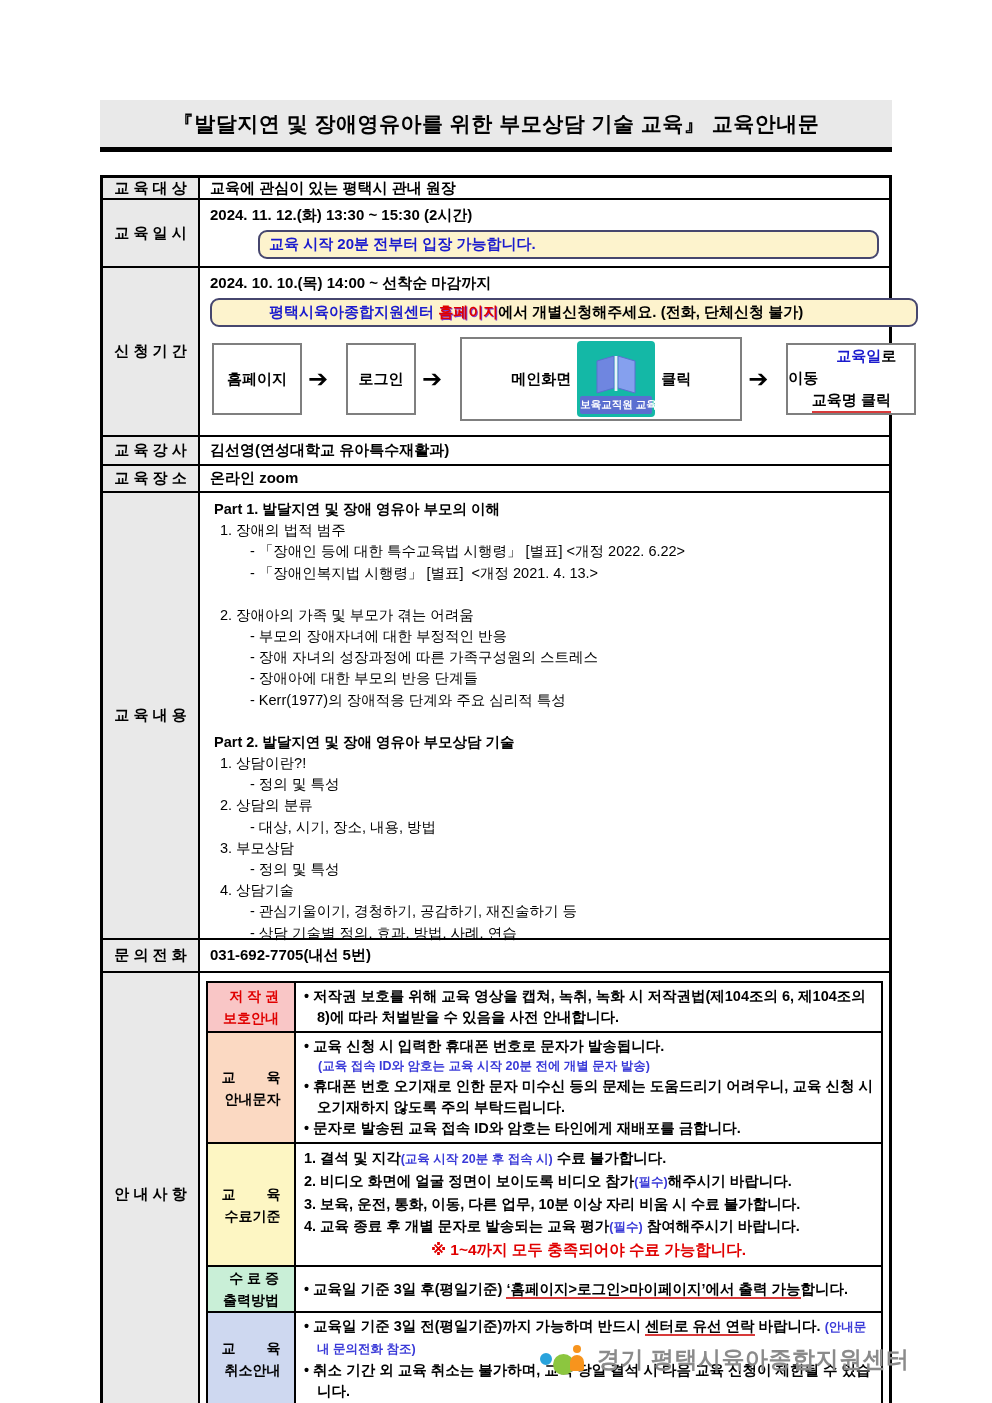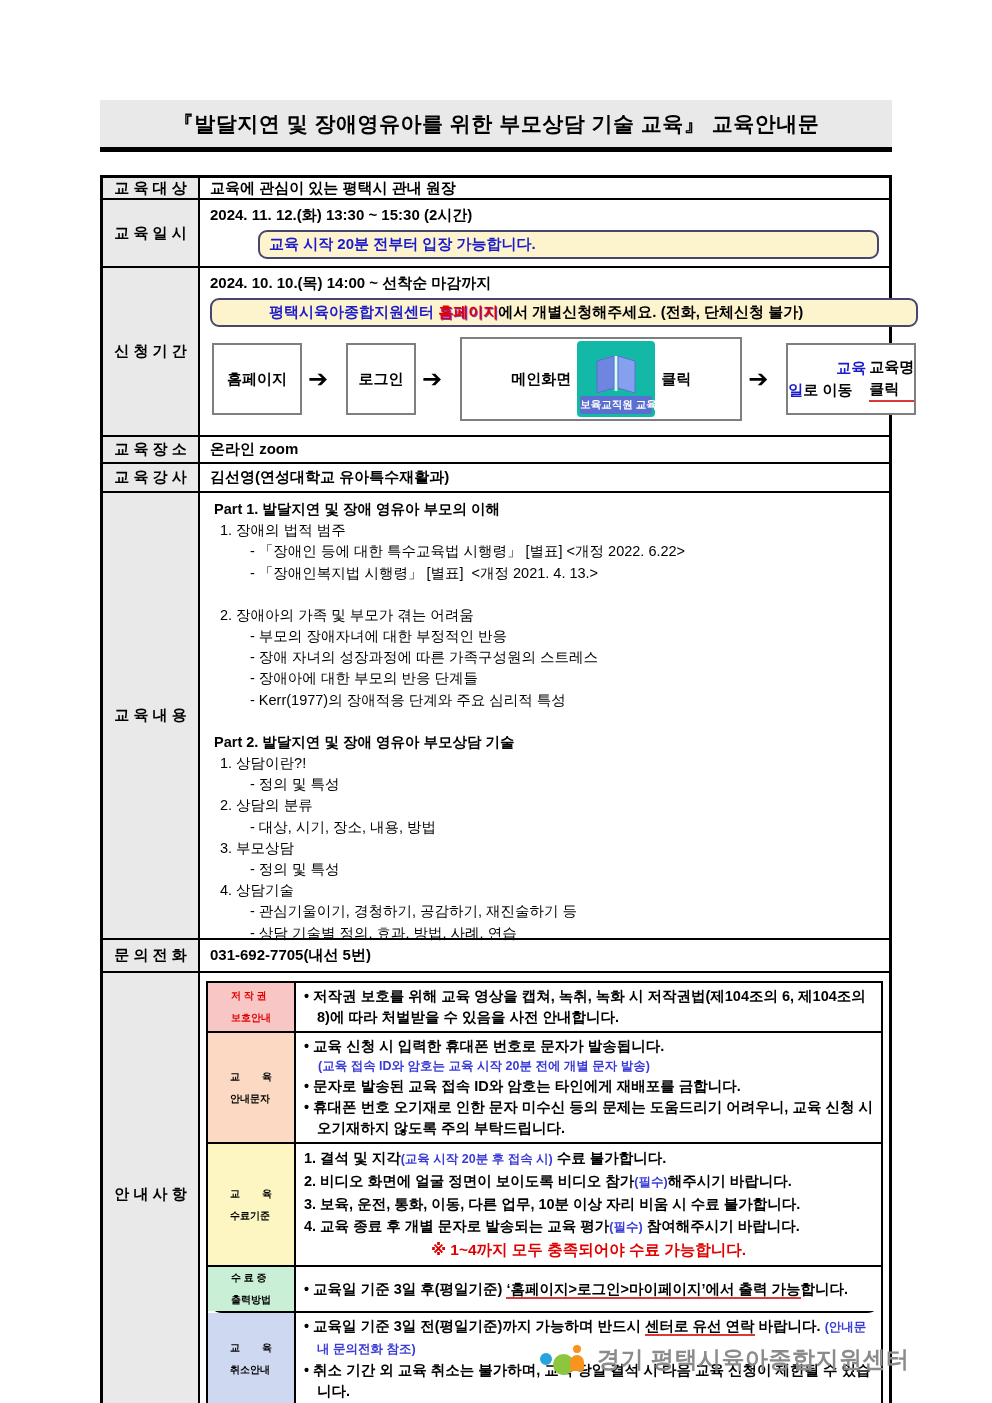--- a/index.html
+++ b/index.html
@@ -46,21 +46,21 @@
 
   
   .flow { display:flex; align-items:center; margin:10px 2px 6px 2px; }
   .fbox {
     border:2.5px solid #7f7f7f; background:#fff; display:flex;
     align-items:center; justify-content:center; font-size:15px; font-weight:600;
   }
   .fb1 { width:90px; height:72px; }
   .fb2 { width:70px; height:72px; margin-left:12px; }
   .fb3 { width:282px; height:84px; margin-left:12px; gap:6px; }
-  .fb4 { width:130px; height:72px; margin-left:12px; flex-direction:row; line-height:22px; }
+  .fb4 { width:130px; height:72px; margin-left:12px; flex-direction:column; line-height:22px; }
   .farrow { font-size:24px; font-weight:700; padding:0 6px; line-height:1; }
   .icon-tile {
     width:78px; height:76px; background:#14b8a6; border-radius:4px;
     display:flex; flex-direction:column; align-items:center; justify-content:flex-end;
   }
   .icon-tile svg { display:block; margin:4px auto 1px auto; }
   .icon-caption {
     background:#5b6fd0; color:#fff; font-size:10.5px; font-weight:700;
     width:72px; text-align:center; border-radius:2px; padding:2px 0; margin-bottom:3px;
     white-space:nowrap;
@@ -75,32 +75,32 @@
   .cline.gap { height:21px; }
 
   
   .info-outer { flex:1; padding:8px 6px; }
   .info-table { border:2px solid #000; }
   .irow { display:flex; border-bottom:2px solid #000; }
   .irow:last-child { border-bottom:none; }
   .ilabel {
     width:88px; min-width:88px; border-right:2px solid #000;
     display:flex; align-items:center; justify-content:center;
-    font-weight:700; font-size:10px; white-space:pre-wrap; text-align:left; line-height:22px;
+    font-weight:700; font-size:14px; white-space:pre-wrap; text-align:right; line-height:22px;
   }
   .ibody { flex:1; padding:3px 8px 3px 8px; font-size:14.5px; font-weight:600; background:#fff; }
   .bg-pink   { background:#f9c6c6; }
   .bg-peach  { background:#fbd9c2; }
   .bg-yellow { background:#fdf6c3; }
   .bg-green  { background:#c9efd7; }
   .bg-lav    { background:#ced8f0; }
   .ih-copyright { min-height:44px; }
   .ih-sms       { min-height:99px; }
   .ih-completion{ min-height:112px; }
-  .ih-cert      { min-height:41px;border-radius:14px; }
+  .ih-cert      { min-height:41px; }
   .ih-cancel    { min-height:78px; }
   .bullet-line { padding-left:13px; text-indent:-13px; line-height:21px; }
   .sub-line { padding-left:14px; line-height:19px; }
   .num-line { line-height:22px; }
   .note-line { text-align:center; color:#e00000; font-weight:700; font-size:15.5px; line-height:24px; }
   .center-v { display:flex; flex-direction:column; justify-content:center; }
 
   
   .footer {
     position:absolute; left:540px; top:1344px; display:flex; align-items:center; gap:9px;
@@ -170,28 +170,28 @@
           </div>
           <span class="farrow">➔</span>
           <div class="fbox fb4">
             <div><span class="blue" style="font-weight:700">교육일</span><span>로 이동</span></div>
             <div class="runder" style="font-weight:700">교육명 클릭</div>
           </div>
         </div>
       </div>
     </div>
 
+    <div class="trow h-instr">
+      <div class="tlabel">교 육 강 사</div>
+      <div class="tvalue">김선영(연성대학교 유아특수재활과)</div>
+    </div>
+
     <div class="trow h-place">
       <div class="tlabel">교 육 장 소</div>
       <div class="tvalue">온라인 zoom</div>
-    </div>
-
-    <div class="trow h-instr">
-      <div class="tlabel">교 육 강 사</div>
-      <div class="tvalue">김선영(연성대학교 유아특수재활과)</div>
     </div>
 
     <div class="trow" style="height:447px;">
       <div class="tlabel">교 육 내 용</div>
       <div class="tvalue content-cell">
         <div>
 
             <div class="cline part">Part 1. 발달지연 및 장애 영유아 부모의 이해</div>
 
             <div class="cline l1">1. 장애의 법적 범주</div>
@@ -254,22 +254,22 @@
               <div class="bullet-line">• 저작권 보호를 위해 교육 영상을 캡쳐, 녹취, 녹화 시 저작권법(제104조의 6, 제104조의 8)에 따라 처벌받을 수 있음을 사전 안내합니다.</div>
             </div>
           </div>
 
           <div class="irow ih-sms">
             <div class="ilabel bg-peach">교        육
 안내문자</div>
             <div class="ibody center-v">
               <div class="bullet-line">• 교육 신청 시 입력한 휴대폰 번호로 문자가 발송됩니다.</div>
               <div class="sub-line small-blue">(교육 접속 ID와 암호는 교육 시작 20분 전에 개별 문자 발송)</div>
+              <div class="bullet-line">• 휴대폰 번호 오기재로 인한 문자 미수신 등의 문제는 도움드리기 어려우니, 교육 신청 시 오기재하지 않도록 주의 부탁드립니다.</div>
               <div class="bullet-line">• 문자로 발송된 교육 접속 ID와 암호는 타인에게 재배포를 금합니다.</div>
-              <div class="bullet-line">• 휴대폰 번호 오기재로 인한 문자 미수신 등의 문제는 도움드리기 어려우니, 교육 신청 시 오기재하지 않도록 주의 부탁드립니다.</div>
             </div>
           </div>
 
           <div class="irow ih-completion">
             <div class="ilabel bg-yellow">교        육
 수료기준</div>
             <div class="ibody center-v">
               <div class="num-line"><span>1. 결석 및 지각</span><span class="small-blue">(교육 시작 20분 후 접속 시)</span><span> 수료 불가합니다.</span></div>
               <div class="num-line"><span>2. 비디오 화면에 얼굴 정면이 보이도록 비디오 참가</span><span class="small-blue">(필수)</span><span>해주시기 바랍니다.</span></div>
               <div class="num-line">3. 보육, 운전, 통화, 이동, 다른 업무, 10분 이상 자리 비움 시 수료 불가합니다.</div>

